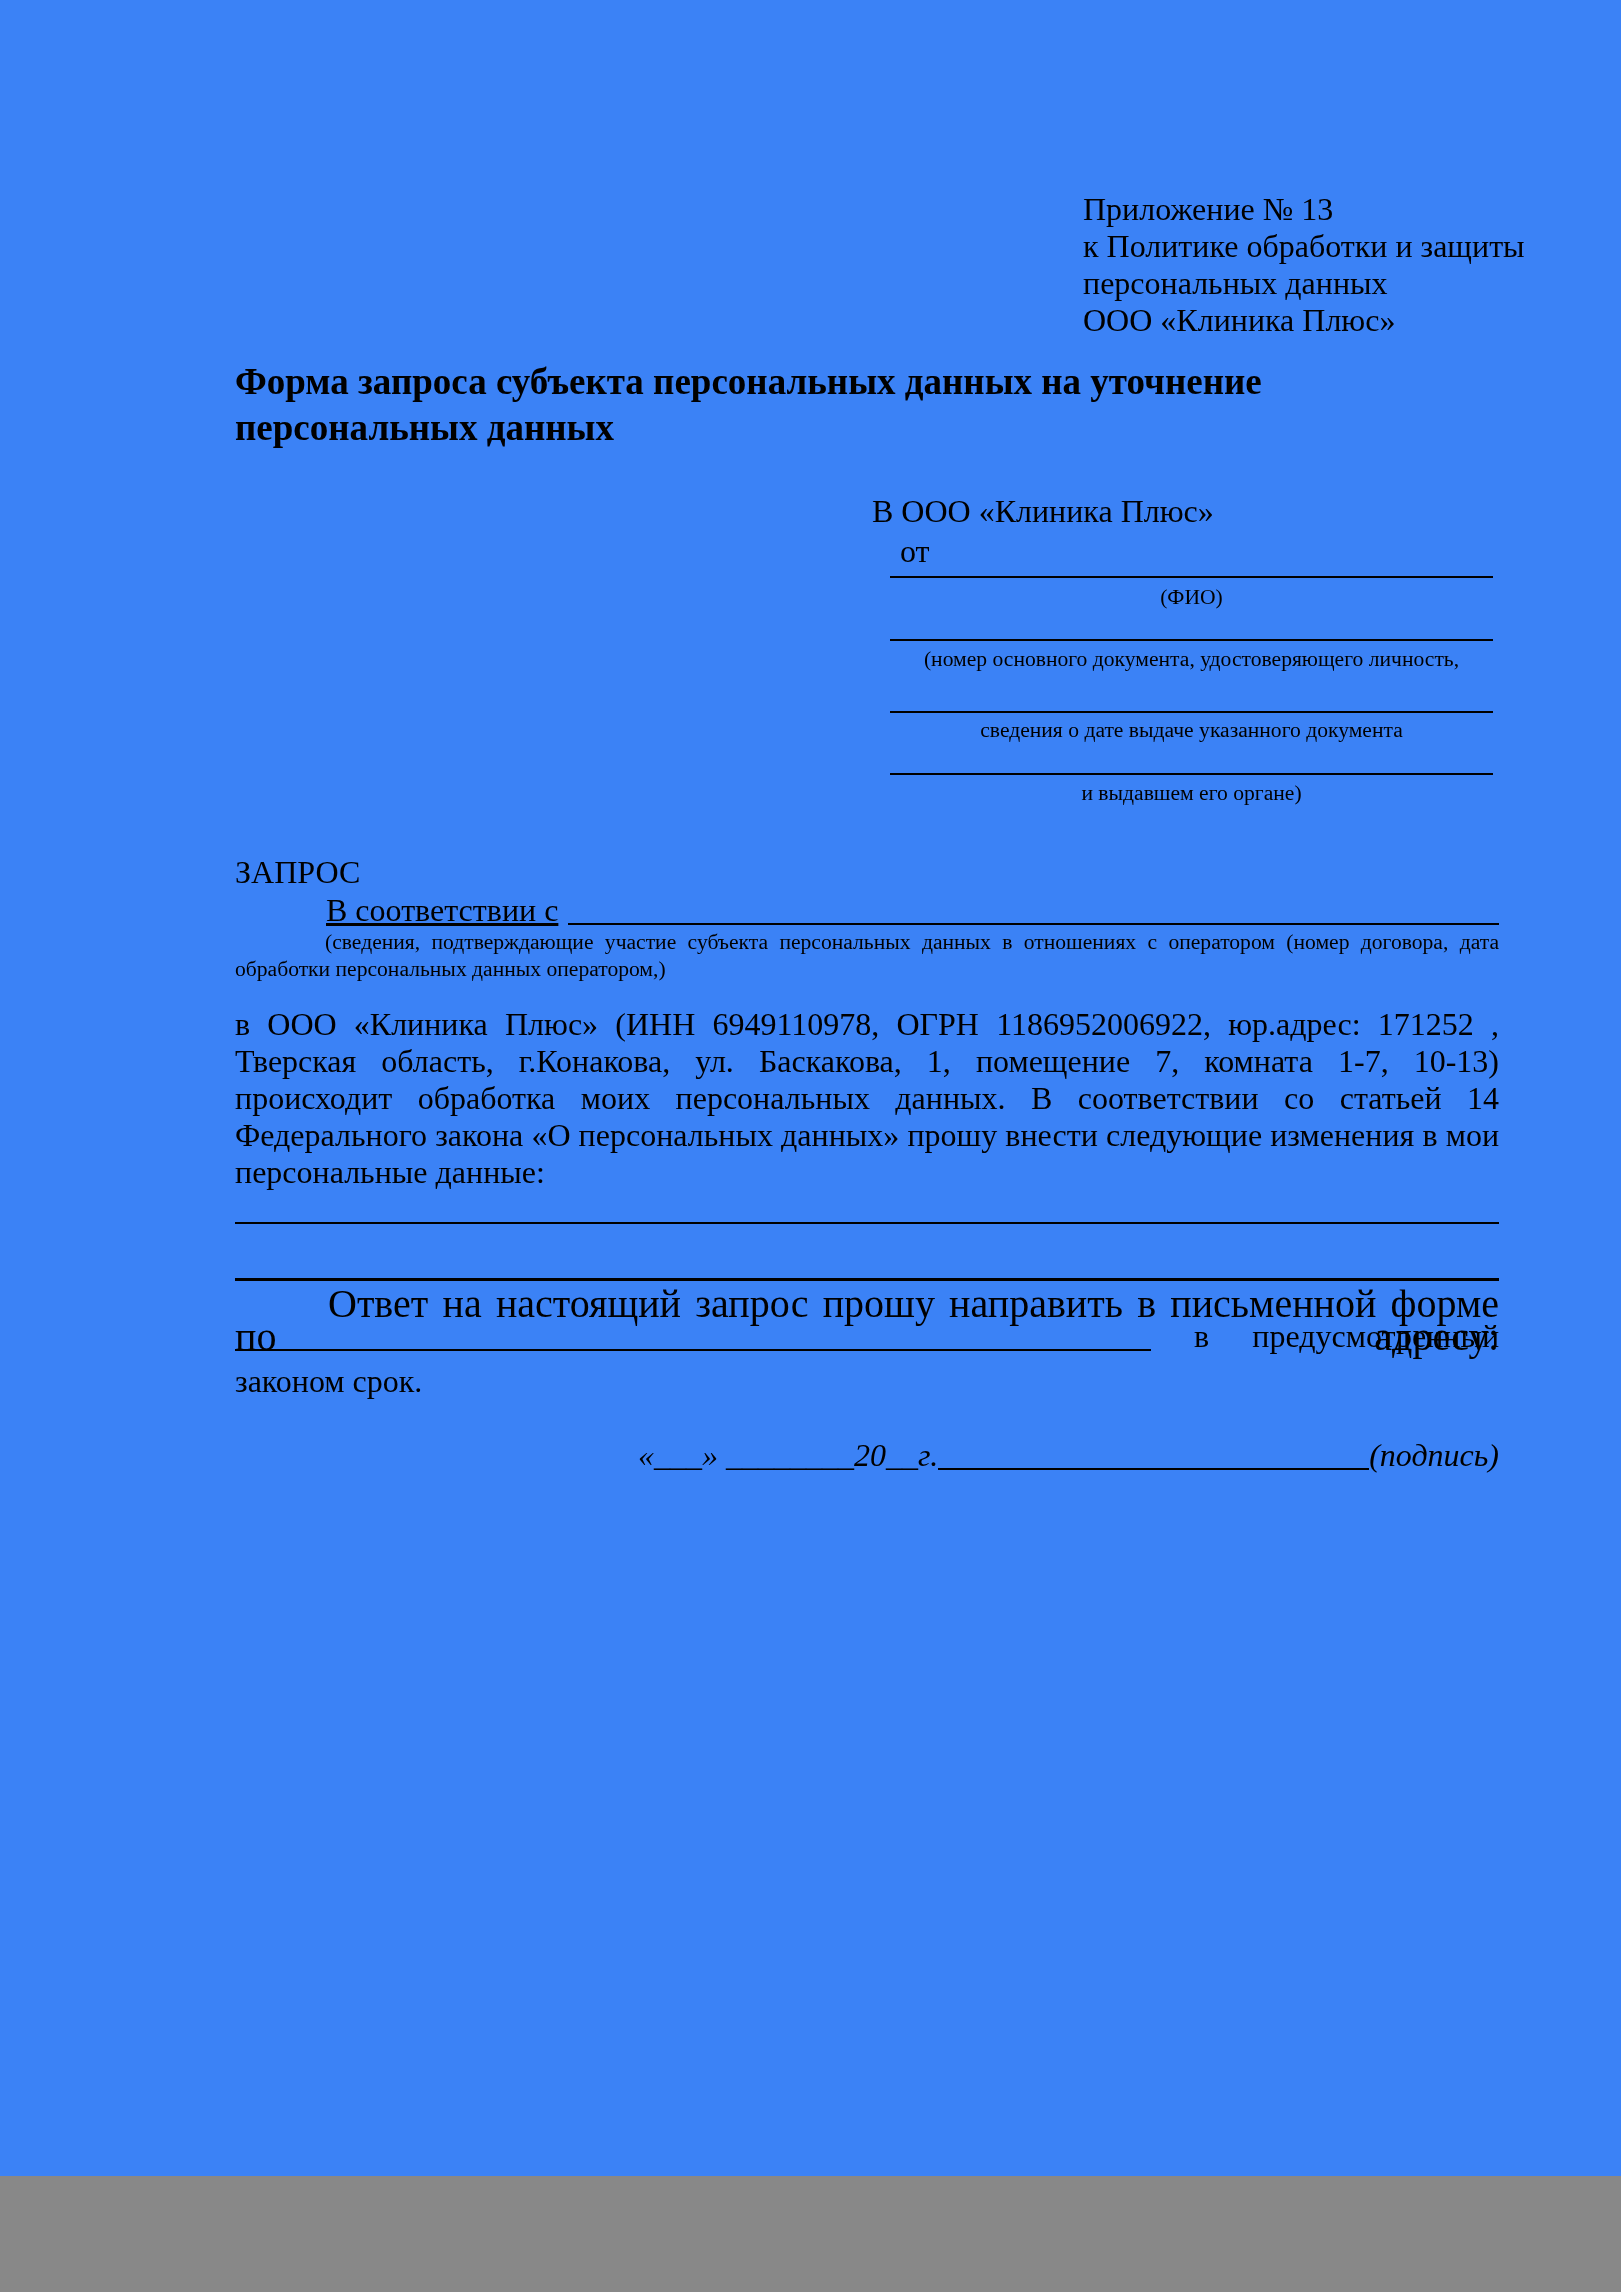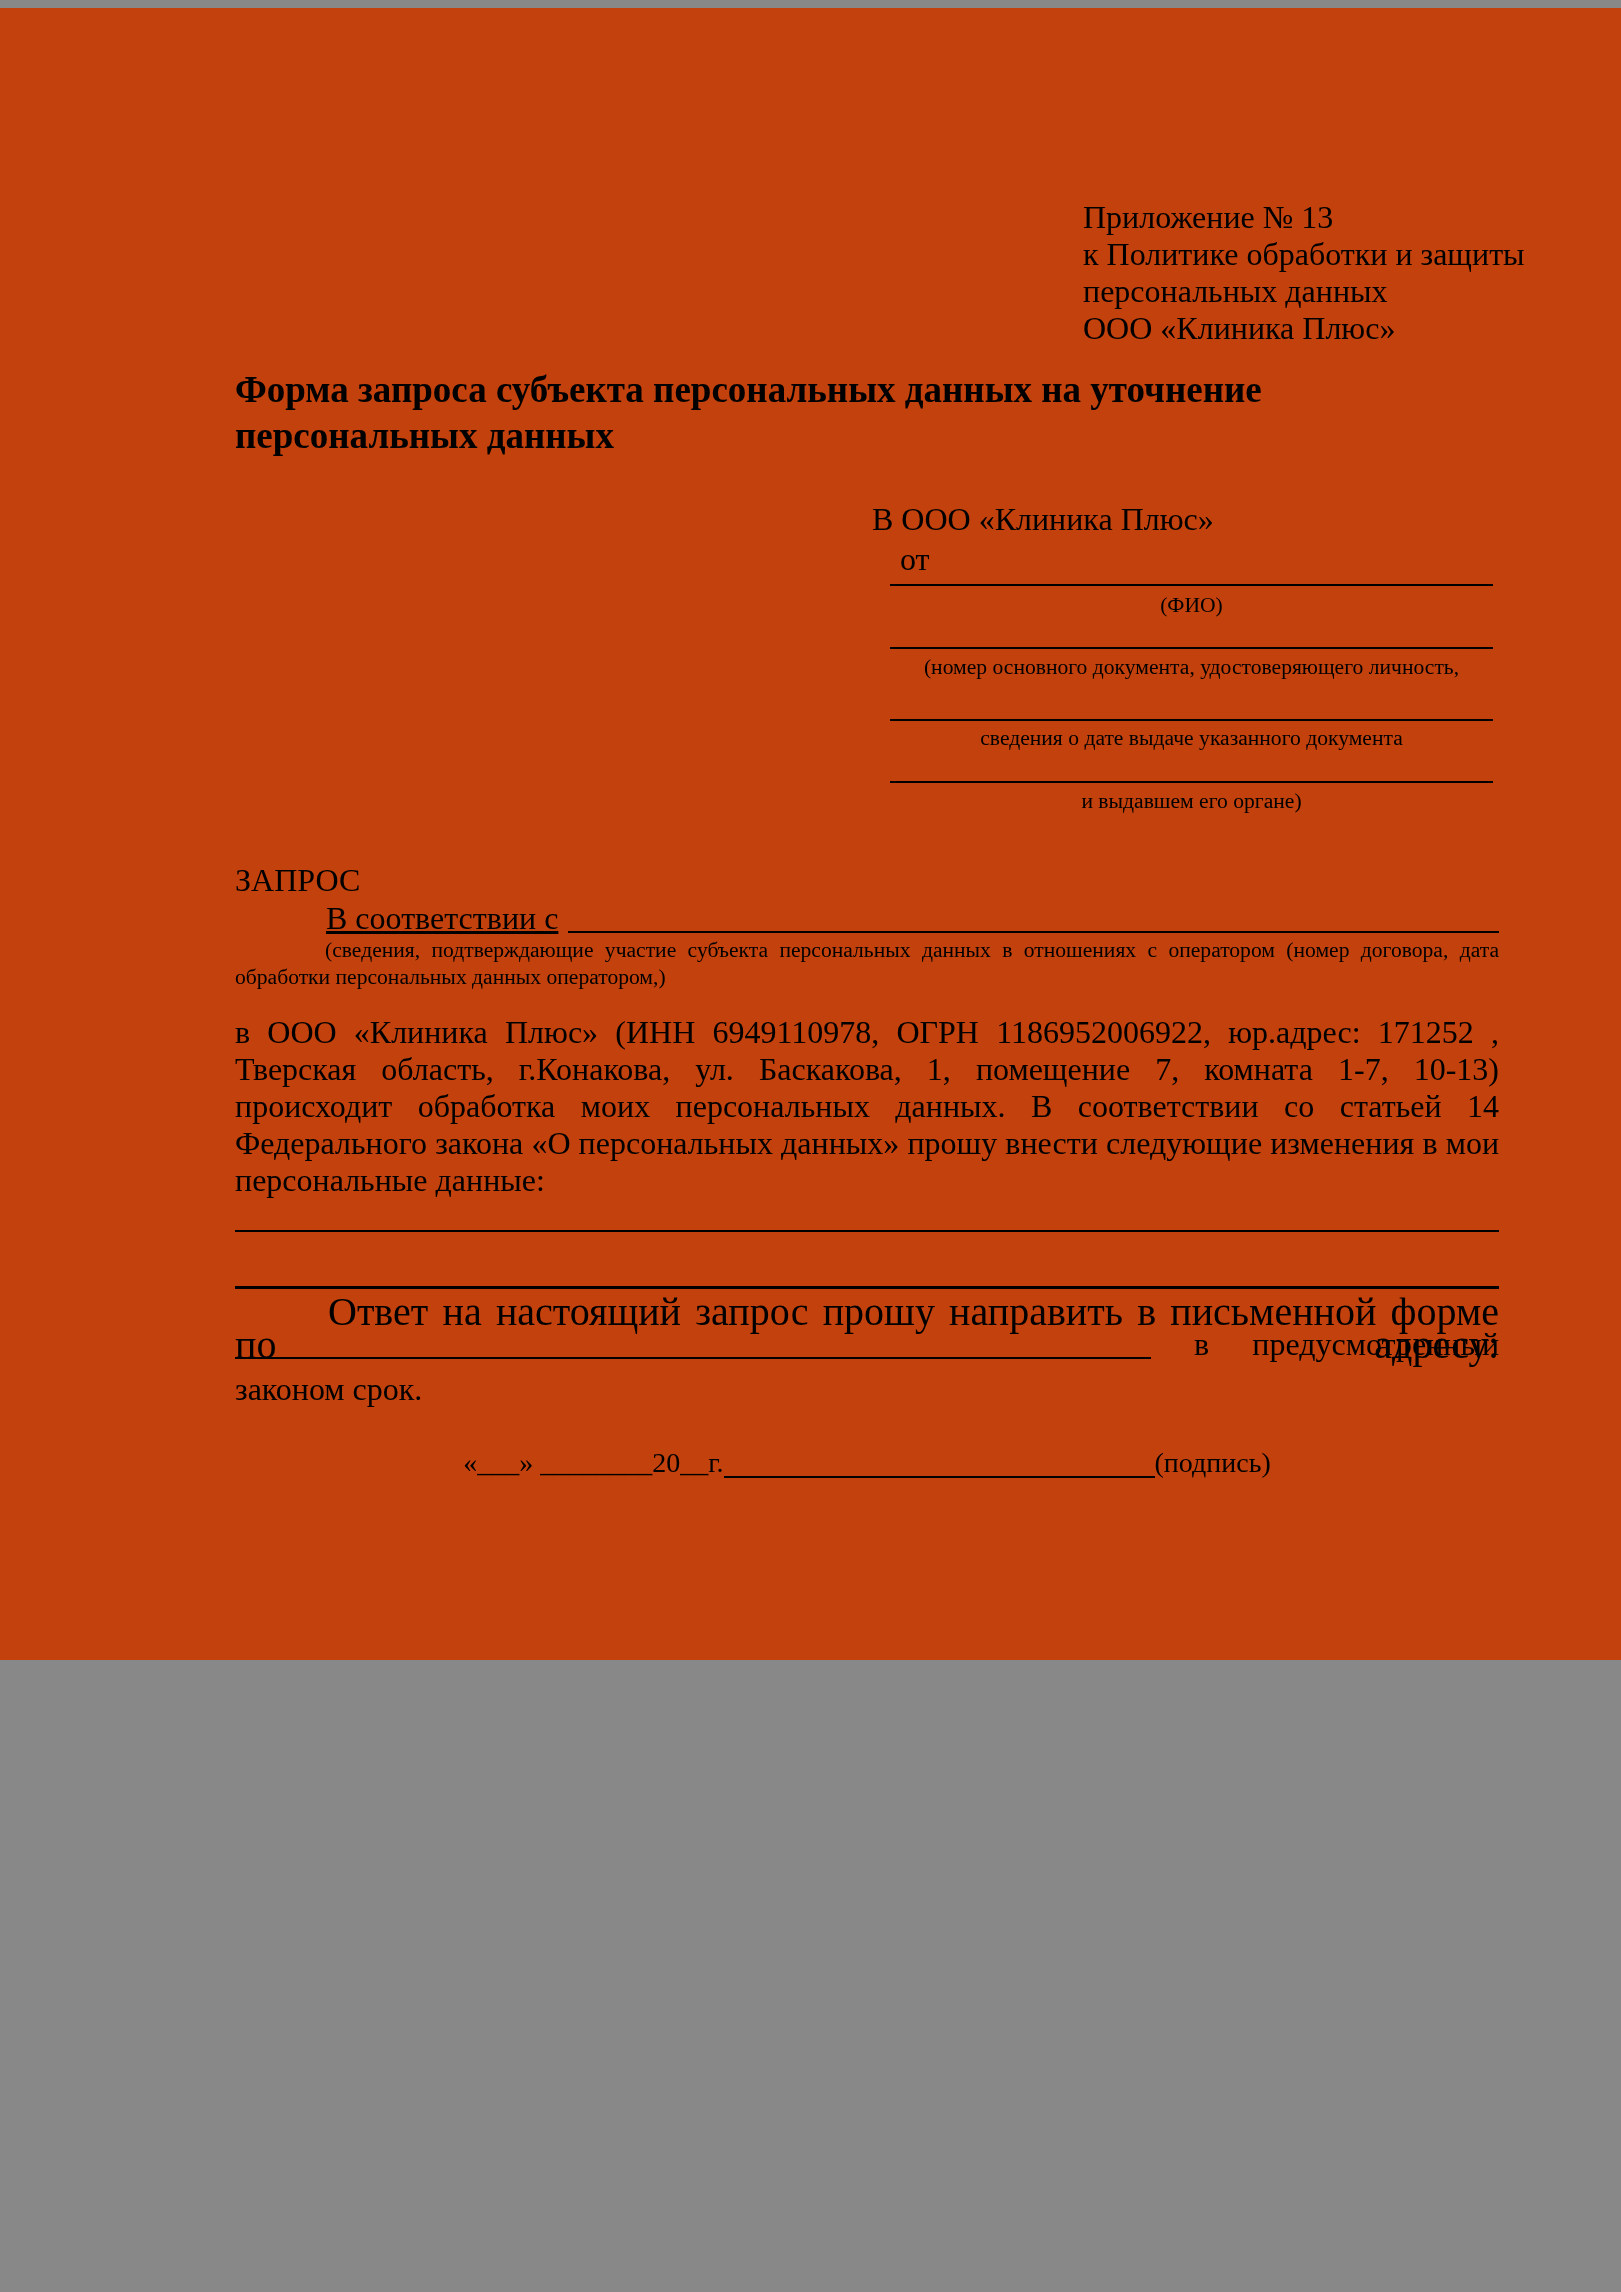--- a/index.html
+++ b/index.html
@@ -1,20 +1,20 @@
 <!DOCTYPE html>
 <html><head>
 <meta charset="utf-8">
 <style>
   html,body{margin:0;padding:0;background:#888;}
   .page{
     position:relative;
-    width:1621px;height:1652px;
-    margin:8px auto;
-    background:#c2410c;
+    width:1621px;height:2176px;
+    margin:0 auto;
+    background:#3b82f6;
     color:#000000;
     font-family:"Liberation Serif","DejaVu Serif",serif;
     overflow:hidden;
   }
   .abs{position:absolute;}
   .header-block{left:1083px;top:191px;font-size:32px;line-height:37px;}
   .doc-title{left:235px;top:359px;width:1264px;text-align:left;font-weight:bold;font-size:37px;line-height:46px;}
   .addr-to{left:872px;top:493px;font-size:32px;}
   .addr-from{left:900px;top:533px;font-size:32px;}
   .hline{position:absolute;height:0;border-top:2.9px solid #000;}
@@ -24,21 +24,21 @@
   .introrow .prefix{white-space:nowrap;text-decoration:underline;}
   .introrow .fill{flex:1;border-bottom:2.9px solid #000;margin-left:9.8px;margin-bottom:2px;}
   .footnote{left:235px;top:929px;width:1264px;font-size:21.6px;line-height:26.5px;}
   .bodypar{left:235px;top:1006px;width:1264px;font-size:32px;line-height:37px;}
   .stretch{text-align:justify;text-align-last:justify;}
   .indent1{text-indent:90px;}
   .reply1{left:235px;top:1287px;width:1264px;font-size:40px;line-height:33px;text-indent:93px;font-family:Liberation Serif, serif;}
   .replyrow{left:235px;top:1320px;width:1264px;display:flex;justify-content:space-between;align-items:flex-start;font-size:32px;line-height:32px;}
   .blank{height:29px;border-bottom:2.9px solid #000;}
   .reply3{left:235px;top:1365px;font-size:32px;line-height:33px;}
-  .signrow{left:235px;top:1439px;width:1264px;display:flex;justify-content:center;align-items:flex-start;font-size:28px;line-height:32px;}
+  .signrow{left:235px;top:1439px;width:1264px;display:flex;justify-content:flex-end;align-items:flex-start;font-size:32px;line-height:32px;font-style:italic;}
   .siggroup{display:flex;align-items:flex-start;}
 </style>
 </head>
 <body>
 
 <div class="page">
 
   <div class="abs header-block">
     <div>Приложение № 13</div>
     <div>к Политике обработки и защиты</div>

